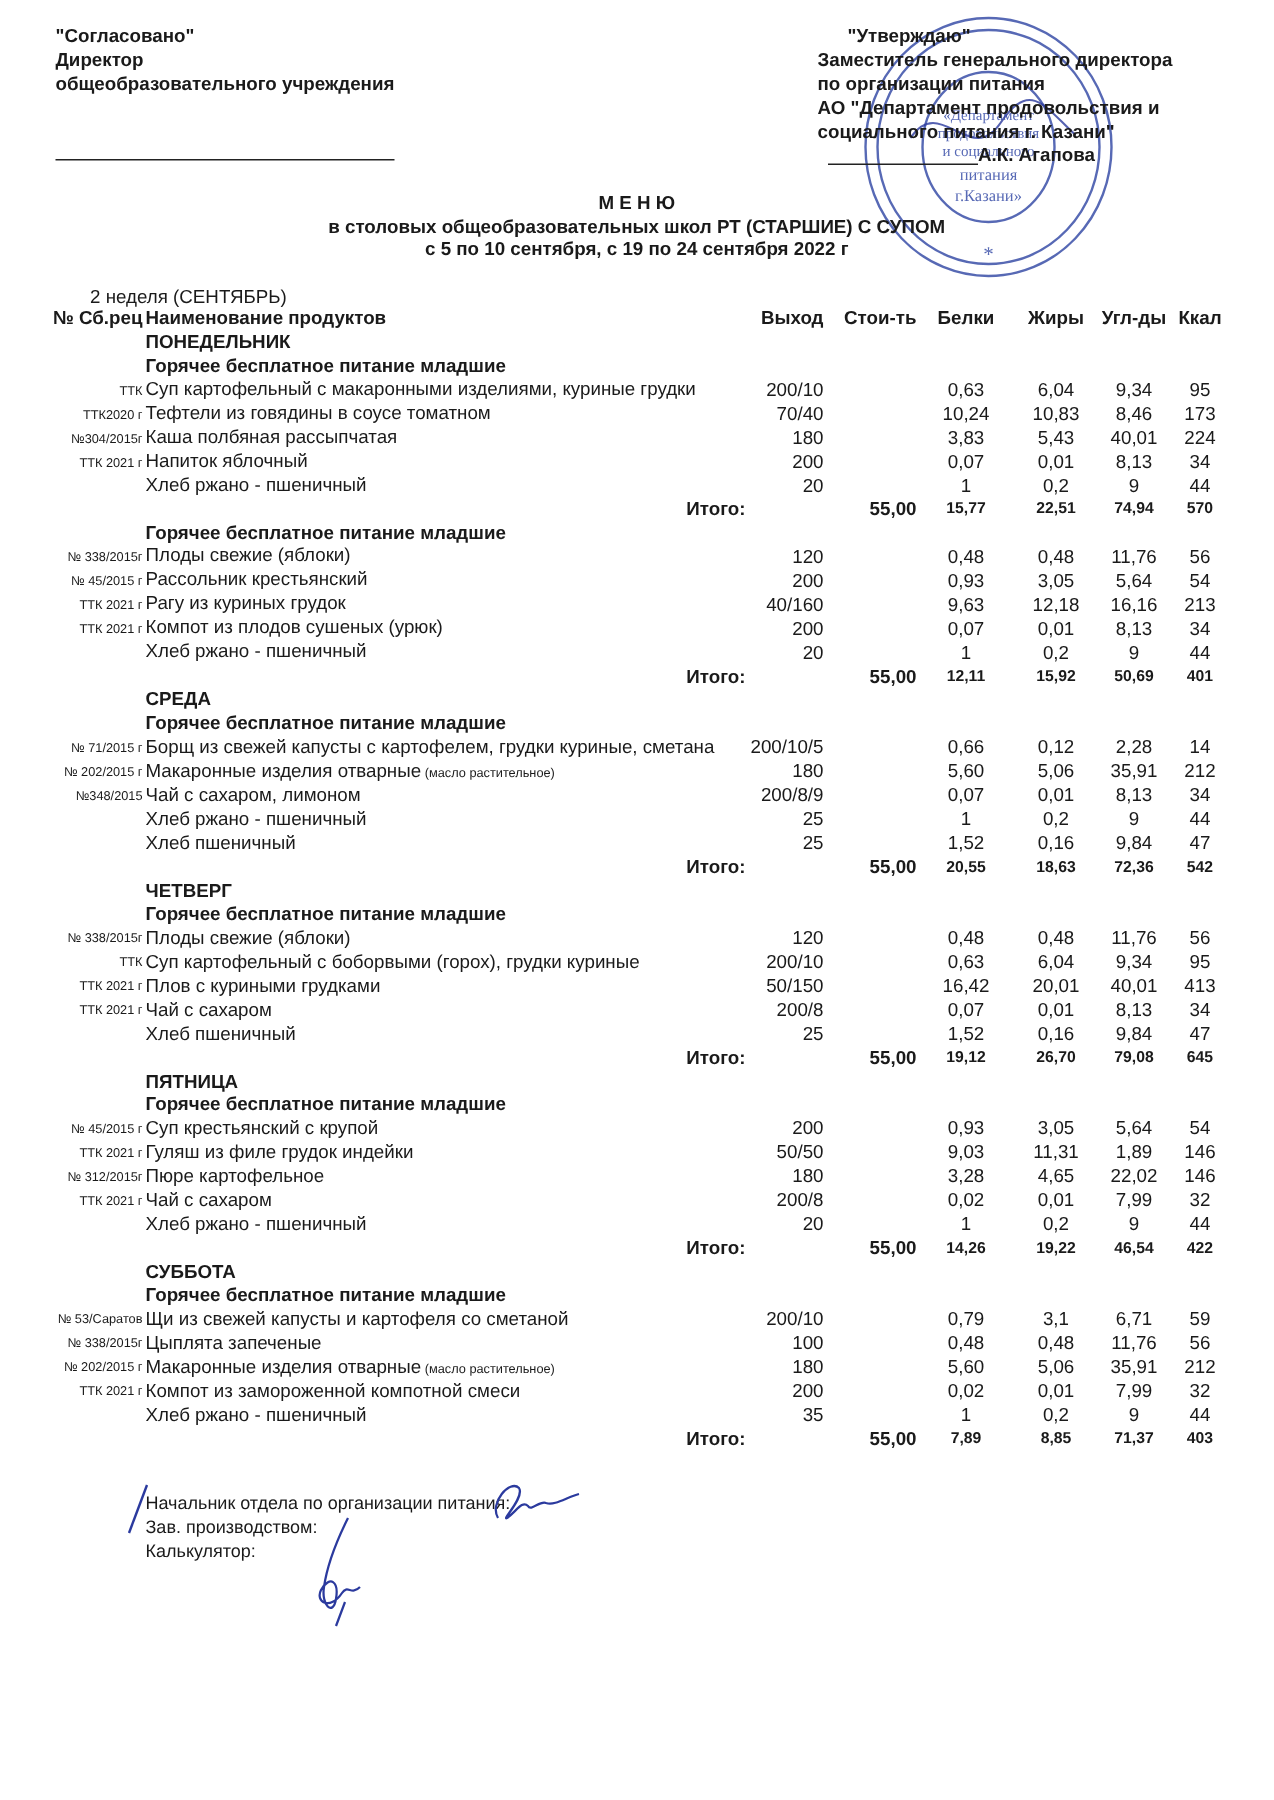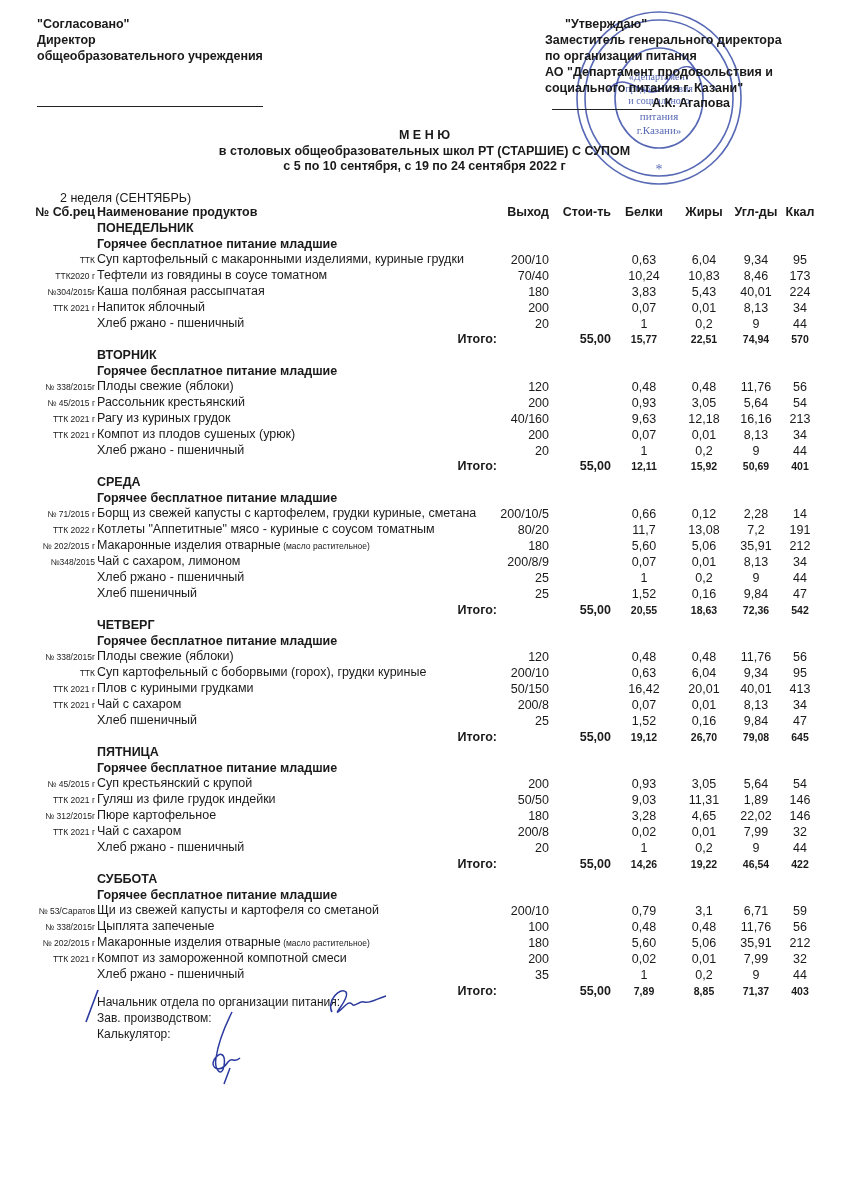--- a/index.html
+++ b/index.html
@@ -166,30 +166,20 @@
       <tr class="tot">
         <td class="c-code"></td>
         <td class="c-name">Итого:</td>
         <td class="c-out"></td>
         <td class="c-cost">55,00</td>
         <td class="c-b">15,77</td>
         <td class="c-j">22,51</td>
         <td class="c-u">74,94</td>
         <td class="c-k">570</td>
       </tr>
-      <tr class="day">
-        <td class="c-code"></td>
-        <td class="c-name">ВТОРНИК</td>
-        <td></td>
-        <td></td>
-        <td></td>
-        <td></td>
-        <td></td>
-        <td></td>
-      </tr>
       <tr class="sub">
         <td class="c-code"></td>
         <td class="c-name">Горячее бесплатное питание младшие</td>
         <td></td>
         <td></td>
         <td></td>
         <td></td>
         <td></td>
         <td></td>
       </tr>
@@ -275,30 +265,20 @@
       </tr>
       <tr>
         <td class="c-code">№ 71/2015 г</td>
         <td class="c-name"><span>Борщ из свежей капусты с картофелем, грудки куриные, сметана</span><span class="note"></span></td>
         <td class="c-out">200/10/5</td>
         <td class="c-cost"></td>
         <td class="c-b">0,66</td>
         <td class="c-j">0,12</td>
         <td class="c-u">2,28</td>
         <td class="c-k">14</td>
-      </tr>
-      <tr>
-        <td class="c-code">ТТК 2022 г</td>
-        <td class="c-name"><span>Котлеты "Аппетитные" мясо - куриные с соусом томатным</span><span class="note"></span></td>
-        <td class="c-out">80/20</td>
-        <td class="c-cost"></td>
-        <td class="c-b">11,7</td>
-        <td class="c-j">13,08</td>
-        <td class="c-u">7,2</td>
-        <td class="c-k">191</td>
       </tr>
       <tr>
         <td class="c-code">№ 202/2015 г</td>
         <td class="c-name"><span>Макаронные изделия отварные</span><span class="note"> (масло растительное)</span></td>
         <td class="c-out">180</td>
         <td class="c-cost"></td>
         <td class="c-b">5,60</td>
         <td class="c-j">5,06</td>
         <td class="c-u">35,91</td>
         <td class="c-k">212</td>

